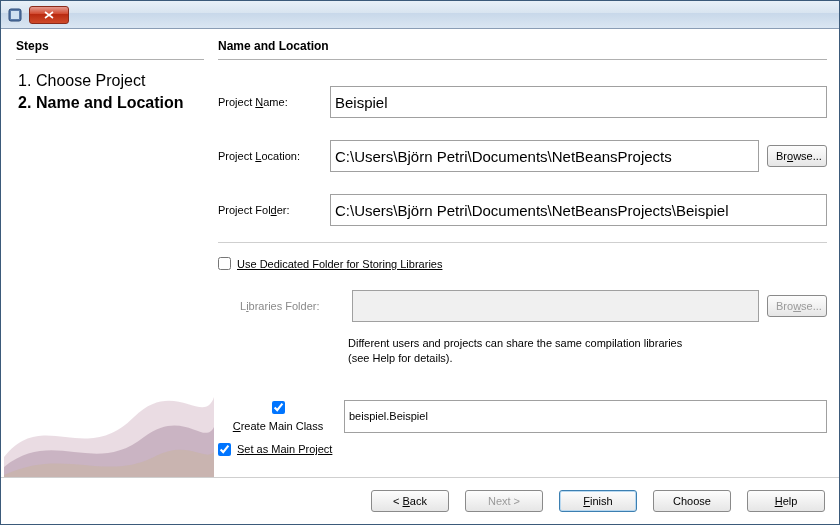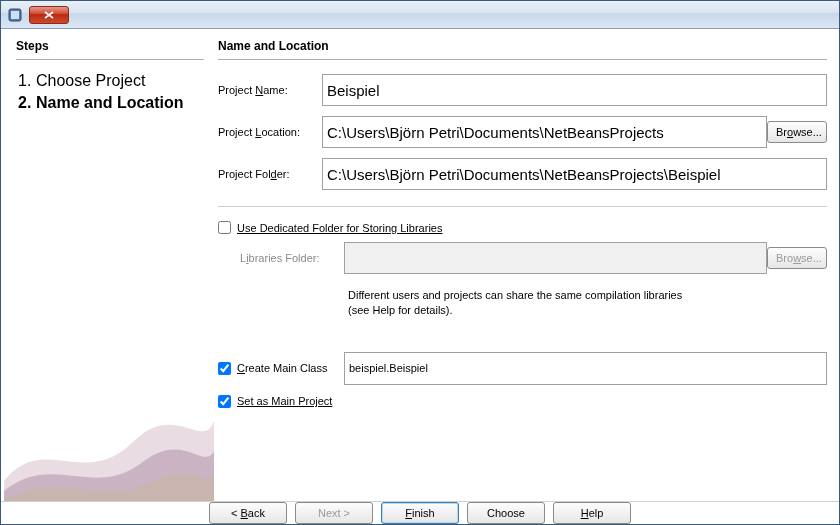--- a/index.html
+++ b/index.html
@@ -96,20 +96,22 @@
     font-weight: bold;
     padding-bottom: 6px;
     border-bottom: 1px solid #b0b0b0;
     margin-bottom: 14px;
     color: #000;
   }
   .form-row {
     display: flex;
     align-items: center;
     margin-bottom: 10px;
+    gap: 8px;
+    margin-top: 12px;
   }
   .form-row label {
     width: 104px;
     color: #000;
     font-size: 11px;
   }
   .form-row label.disabled { color: #8a8a8a; }
   .form-row input[type=text] {
     flex: 1;
     height: 32px;
@@ -176,35 +178,36 @@
     display: flex;
     align-items: center;
     gap: 6px;
     margin-bottom: 10px;
   }
   .check-inline .chklabel {
     width: 120px;
     display: flex;
     align-items: center;
     gap: 6px;
+    flex-direction: column;
   }
   .check-inline input[type=text] {
     flex: 1;
     height: 33px;
     border: 1px solid #a0a0a0;
     padding: 1px 4px;
     font-family: inherit;
     font-size: 11px;
   }
   .button-bar {
     border-top: 1px solid #cfcfcf;
-    padding: 0 14px;
-    display: flex;
-    justify-content: center;
-    gap: 8px;
+    padding: 12px 14px;
+    display: flex;
+    justify-content: flex-end;
+    gap: 16px;
     background: #fff;
   }
   .button-bar .btn { width: 78px; }
   u { text-decoration: underline; }
   .spacer { flex:1; }
 </style>
 </head>
 <body>
 
 <div class="window">

